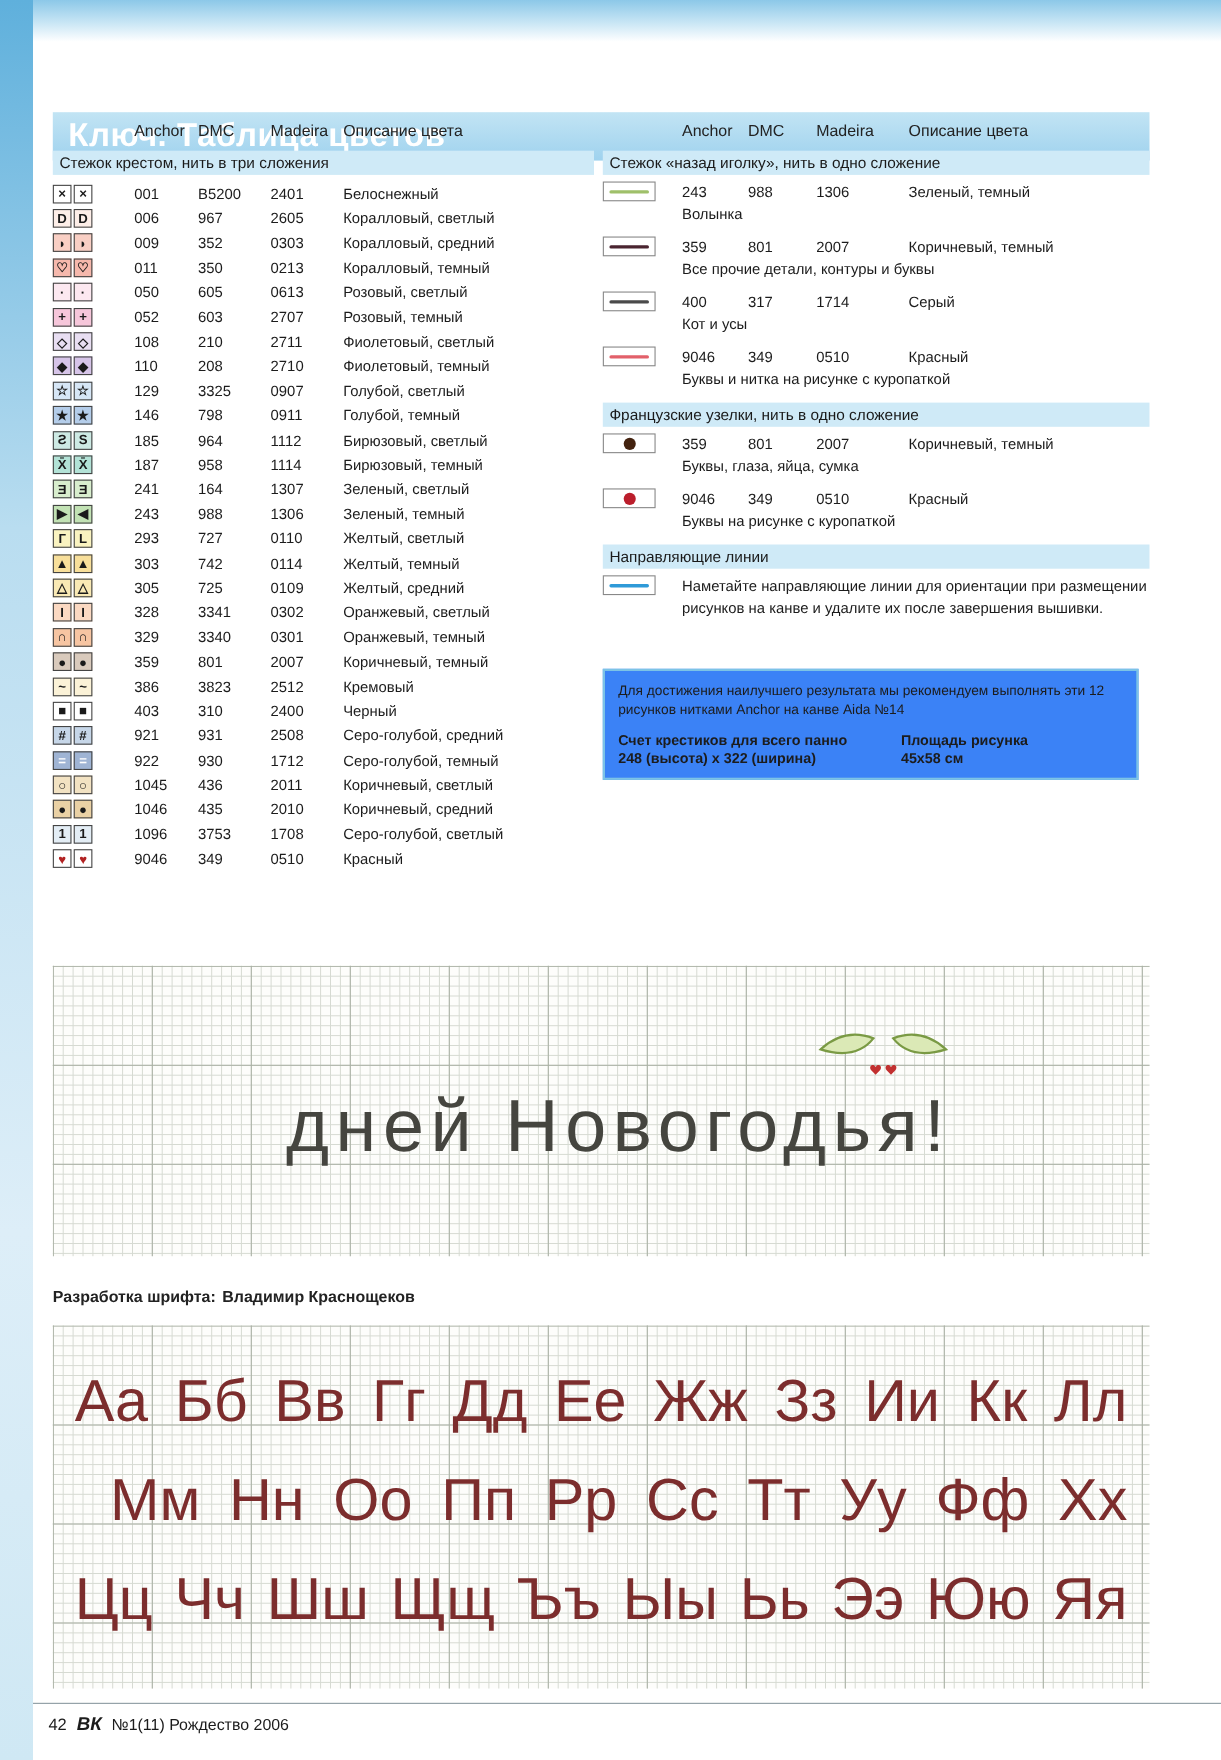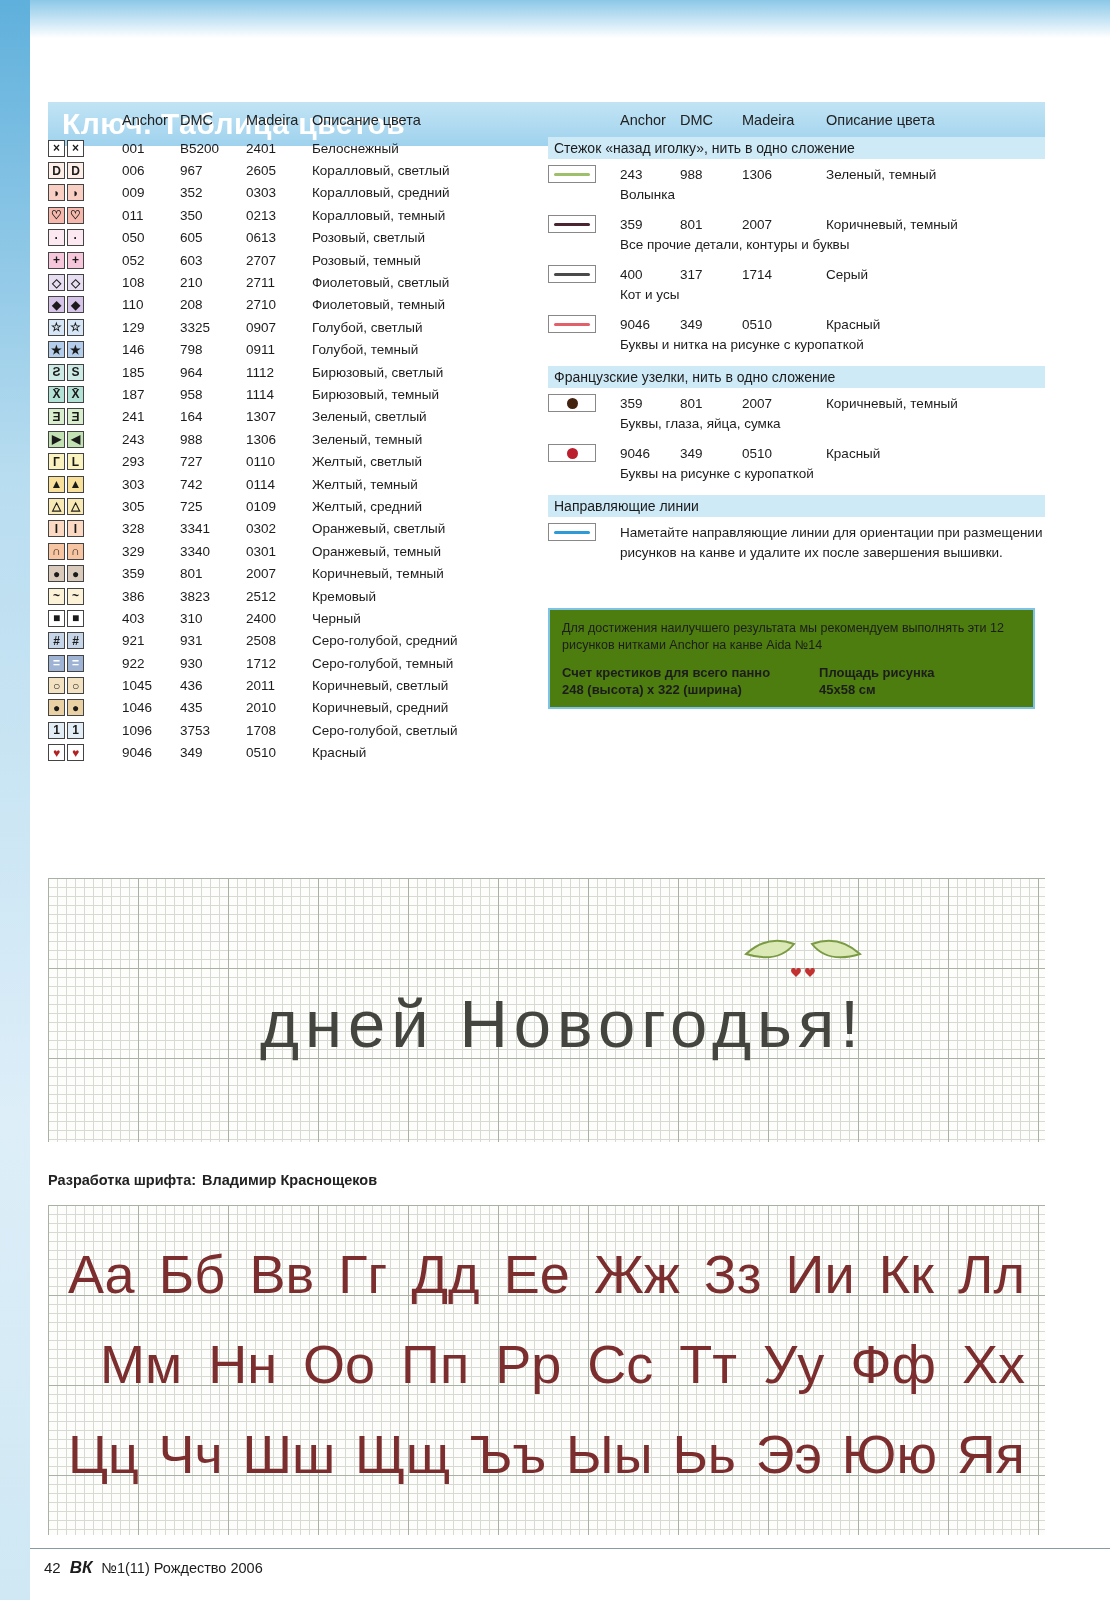--- a/index.html
+++ b/index.html
@@ -27,21 +27,21 @@
     display:flex;align-items:center;justify-content:center;font-size:12px;font-weight:bold;line-height:1;}
   .num,.cname{white-space:nowrap;}
   .bs-row,.fk-row{font-size:13.5px;align-items:center;margin-bottom:13px;row-gap:3px;}
   .line-box{width:46px;height:16px;border:1px solid #888;background:#fff;
     display:flex;align-items:center;justify-content:center;}
   .bs-line{width:36px;height:3px;border-radius:2px;background:#444;}
   .knot-dot{width:11px;height:11px;border-radius:50%;background:#444;}
   .usage{grid-column:2/-1;padding-top:1px;}
   .guide-row{display:grid;grid-template-columns:72px 1fr;font-size:13.5px;margin-top:4px;}
   .guide-text{line-height:1.5;}
-  .note-box{border:2px solid #7cc3e6;background:#4d7c0f;margin-top:44px;padding:10px 12px;box-sizing:border-box;width:487px;}
+  .note-box{border:2px solid #7cc3e6;background:#3b82f6;margin-top:44px;padding:10px 12px;box-sizing:border-box;width:487px;}
   .note-text{margin:0 0 10px 0;font-size:12.5px;line-height:1.4;}
   .note-cols{display:flex;font-size:13px;font-weight:bold;}
   .note-col-l{width:56%;}
   .note-col-r{width:44%;}
   .note-cols .val{margin-top:2px;}
   
   .stitch-grid{
     position:absolute;left:48px;width:997px;background-color:#fdfdfb;
     background-image:
       linear-gradient(to right,#a9b0a4 1px,transparent 1px),
@@ -83,20 +83,21 @@
 </div>
 
 <div class="col-left">
   <div class="col-header-l">
     <div></div>
     <div>Anchor</div>
     <div>DMC</div>
     <div>Madeira</div>
     <div>Описание цвета</div>
   </div>
+  <div class="section-band">Стежок крестом, нить в три сложения</div>
   <div>
       <div class="cs-row">
     <div class="sym-pair">
       <span class="sym" style="background: rgb(255, 255, 255); color: rgb(26, 26, 26);">×</span>
       <span class="sym" style="background: rgb(255, 255, 255); color: rgb(26, 26, 26);">×</span>
     </div>
     <div class="num">001</div>
     <div class="num">B5200</div>
     <div class="num">2401</div>
     <div class="cname">Белоснежный</div>

